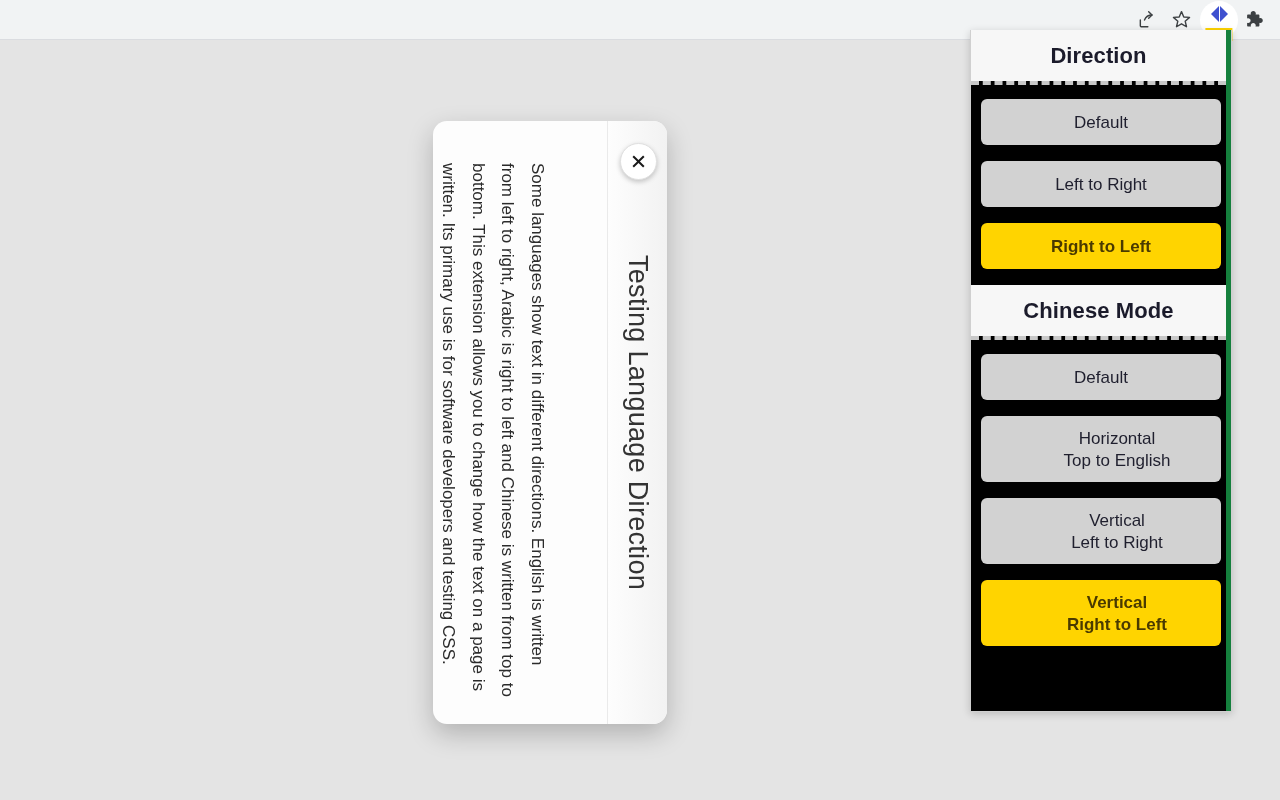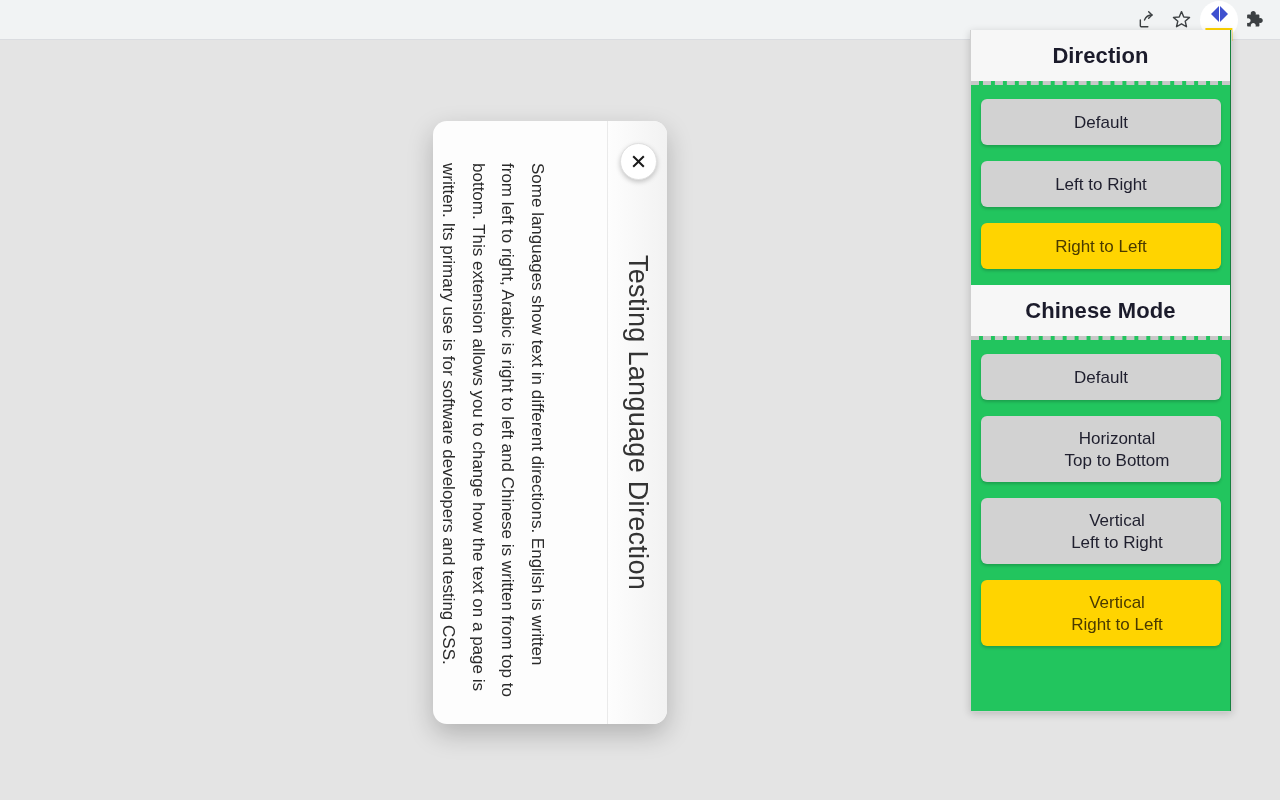--- a/index.html
+++ b/index.html
@@ -101,23 +101,23 @@
     border: 1px solid #d0d0d0;
     border-top: none;
     box-shadow: 0 2px 8px rgba(0,0,0,0.18);
     overflow: hidden;
     display: flex;
     flex-direction: column;
   }
 
   .popup-inner {
     width: 261px;
-    background: #22c55e;
+    background: #000000;
     flex: 1;
-    border-right: 2px solid #15803d;
+    border-right: 6px solid #15803d;
   }
 
   .section-header {
     background: #f7f7f7;
     text-align: center;
     font-size: 22px;
     font-weight: bold;
     color: #1b1b2b;
     padding: 13px 0 12px;
     letter-spacing: 0.1px;
@@ -156,21 +156,21 @@
   }
 
   .opt-btn .ln { display: block; }
   .opt-btn .ln + .ln { margin-top: 5px; }
 
   .opt-btn.two-line { min-height: 66px; padding-left: 36px; }
 
   .opt-btn.active {
     background: #ffd400;
     color: #4a3a00;
-    font-weight: normal;
+    font-weight: bold;
   }
 
   .group-a { padding-bottom: 16px; }
   .group-b { padding-bottom: 14px; }
 
   
   .card {
     position: absolute;
     left: 433px;
     top: 121px;
@@ -316,21 +316,21 @@
     <div class="section-header">Chinese Mode</div>
     <div class="dashed-sep"></div>
     <div class="btn-group group-b">
 
       <button class="opt-btn">
         <span class="ln">Default</span>
       </button>
 
       <button class="opt-btn two-line">
         <span class="ln">Horizontal</span>
-        <span class="ln">Top to Bottom</span>
+        <span class="ln">Top to English</span>
       </button>
 
       <button class="opt-btn two-line">
         <span class="ln">Vertical</span>
         <span class="ln">Left to Right</span>
       </button>
 
       <button class="opt-btn two-line active">
         <span class="ln">Vertical</span>
         <span class="ln">Right to Left</span>

